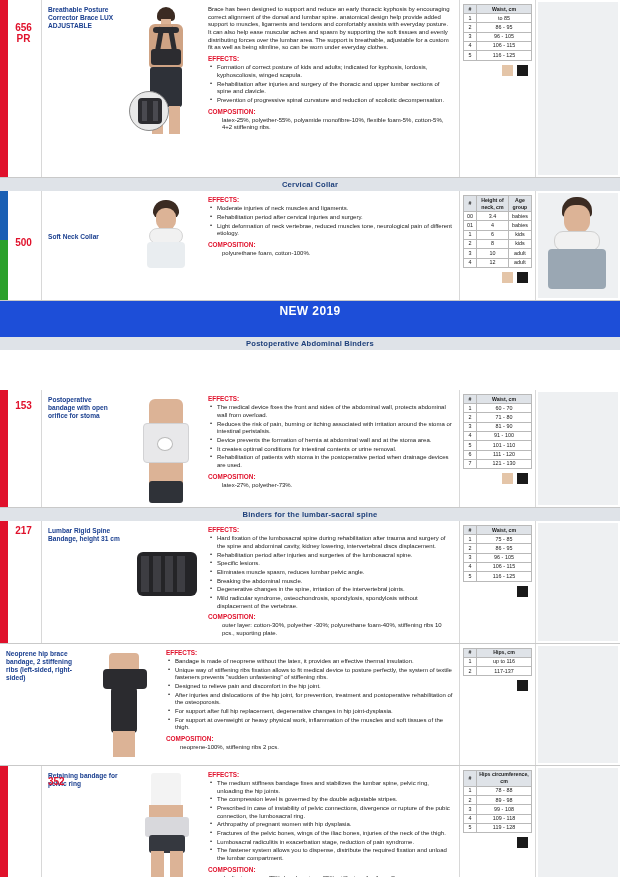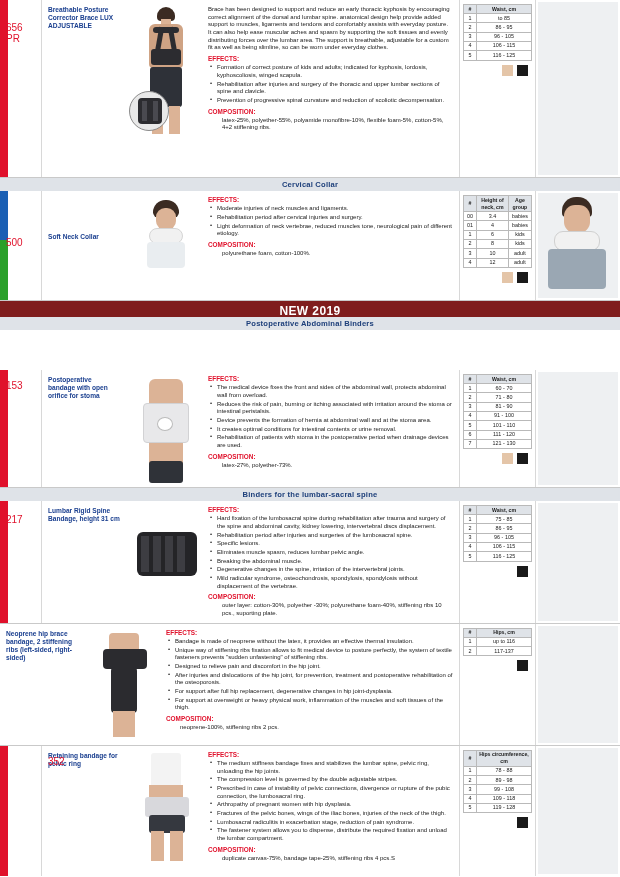--- a/index.html
+++ b/index.html
@@ -29,23 +29,24 @@
     border-right: 1px solid #d8d8d8;
   }
   .code-bar {
     position: absolute;
     left: 0; top: 0; bottom: 0;
     width: 8px;
     background: #e0112b;
   }
   .code-txt {
     position: relative;
+    text-align: center;
     padding-top: 22px;
     padding-left: 6px;
-    font-weight: normal;
+    font-weight: bold;
     font-size: 10px;
     color: #e0112b;
     line-height: 1.1;
   }
   .col-name {
     width: 82px;
     flex: 0 0 82px;
     padding: 6px 4px 4px 6px;
     color: #1a3f8f;
     font-weight: bold;
@@ -153,22 +154,22 @@
     background: #dfe3e8;
     color: #1d3f7a;
     font-weight: bold;
     font-size: 7.6px;
     text-align: center;
     line-height: 13px;
     letter-spacing: .2px;
   }
   .newbar {
     width: 620px;
-    height: 16px;
-    background: #7f1d1d;
+    height: 36px;
+    background: #1d4ed8;
     color: #fff;
     font-weight: bold;
     font-size: 12px;
     text-align: center;
     line-height: 20px;
     letter-spacing: .4px;
   }
 
   
   .ill { position: relative; width: 100%; height: 100%; }
@@ -475,21 +476,21 @@
   </div>
 
   <div class="secbar">
     <div class="left-red"></div>
     <div class="grey">Binders for the lumbar-sacral spine</div>
   </div>
 
   <div class="prow" style="min-height:117px;">
     <div class="col-code">
       <div class="code-bar"></div>
-      <div class="code-txt" style="padding-top:13px;">
+      <div class="code-txt" style="padding-top:4px;">
         <span>217</span>
       </div>
     </div>
 
     <div class="col-name">Lumbar Rigid Spine Bandage, height 31 cm</div>
 
     <div class="col-img">
       <div class="ill">
         <div class="fig" style="left:10px;top:28px;width:60px;height:44px;background:#242427;border-radius:6px;"></div>
         <div class="fig" style="left:14px;top:32px;width:8px;height:36px;background:#3d3d42;"></div>

